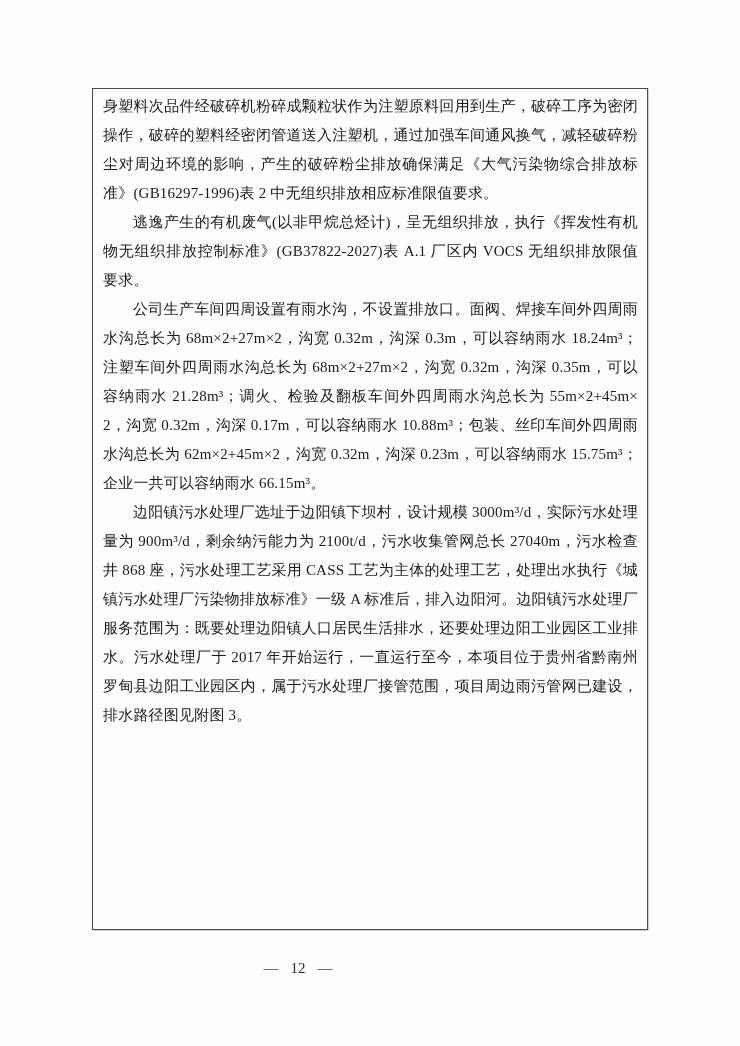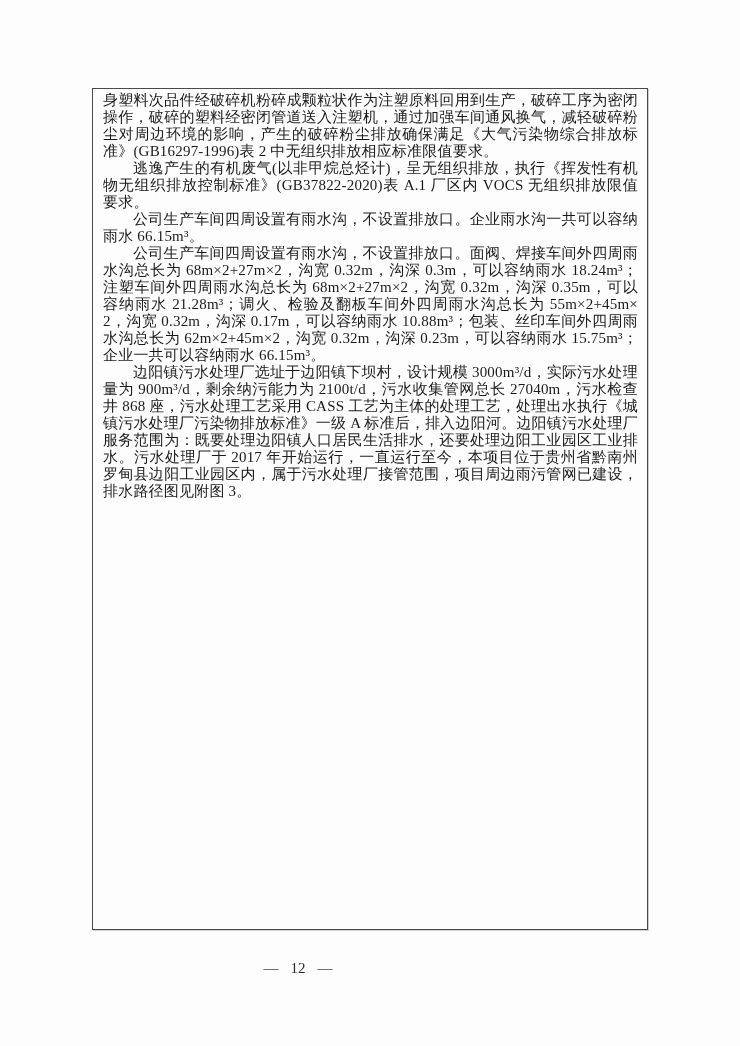--- a/index.html
+++ b/index.html
@@ -25,21 +25,21 @@
     box-sizing: border-box;
     border: 1px solid #4a4a4a;
     box-shadow: 1px 1px 0 rgba(0,0,0,0.18);
     padding: 3px 9px 0 10px;
     background: #fdfdfd;
     overflow: hidden;
   }
   .text-cell p {
     margin: 0;
     font-size: 15px;
-    line-height: 17px;
+    line-height: 29px;
     text-align: justify;
     text-justify: inter-ideograph;
     letter-spacing: 0.2px;
     word-break: break-all;
   }
   .indent {
     text-indent: 2em;
   }
   .heading {
     text-indent: 2em;
@@ -60,22 +60,21 @@
     color: #3a3a3a;
   }
 </style>
 </head>
 <body>
 
 <div class="page">
 
   <div class="text-cell">
     <p class="body-para">身塑料次品件经破碎机粉碎成颗粒状作为注塑原料回用到生产，破碎工序为密闭操作，破碎的塑料经密闭管道送入注塑机，通过加强车间通风换气，减轻破碎粉尘对周边环境的影响，产生的破碎粉尘排放确保满足《大气污染物综合排放标准》(GB16297-1996)表 2 中无组织排放相应标准限值要求。</p>
-    <p class="body-para indent">逃逸产生的有机废气(以非甲烷总烃计)，呈无组织排放，执行《挥发性有机物无组织排放控制标准》(GB37822-2020)表 A.1 厂区内 VOCS 无组织排放限值要求。</p>
-    <p class="body-para indent">公司生产车间四周设置有雨水沟，不设置排放口。企业雨水沟一共可以容纳雨水 66.15m³。</p>
+    <p class="body-para indent">逃逸产生的有机废气(以非甲烷总烃计)，呈无组织排放，执行《挥发性有机物无组织排放控制标准》(GB37822-2027)表 A.1 厂区内 VOCS 无组织排放限值要求。</p>
     <p class="body-para indent">公司生产车间四周设置有雨水沟，不设置排放口。面阀、焊接车间外四周雨水沟总长为 68m×2+27m×2，沟宽 0.32m，沟深 0.3m，可以容纳雨水 18.24m³；注塑车间外四周雨水沟总长为 68m×2+27m×2，沟宽 0.32m，沟深 0.35m，可以容纳雨水 21.28m³；调火、检验及翻板车间外四周雨水沟总长为 55m×2+45m×2，沟宽 0.32m，沟深 0.17m，可以容纳雨水 10.88m³；包装、丝印车间外四周雨水沟总长为 62m×2+45m×2，沟宽 0.32m，沟深 0.23m，可以容纳雨水 15.75m³；企业一共可以容纳雨水 66.15m³。</p>
     <p class="body-para indent">边阳镇污水处理厂选址于边阳镇下坝村，设计规模 3000m³/d，实际污水处理量为 900m³/d，剩余纳污能力为 2100t/d，污水收集管网总长 27040m，污水检查井 868 座，污水处理工艺采用 CASS 工艺为主体的处理工艺，处理出水执行《城镇污水处理厂污染物排放标准》一级 A 标准后，排入边阳河。边阳镇污水处理厂服务范围为：既要处理边阳镇人口居民生活排水，还要处理边阳工业园区工业排水。污水处理厂于 2017 年开始运行，一直运行至今，本项目位于贵州省黔南州罗甸县边阳工业园区内，属于污水处理厂接管范围，项目周边雨污管网已建设，排水路径图见附图 3。</p>
   </div>
 
   <div class="footer">
     <span class="dash">—</span><span>12</span><span class="dash">—</span>
   </div>
 
 </div>
 

